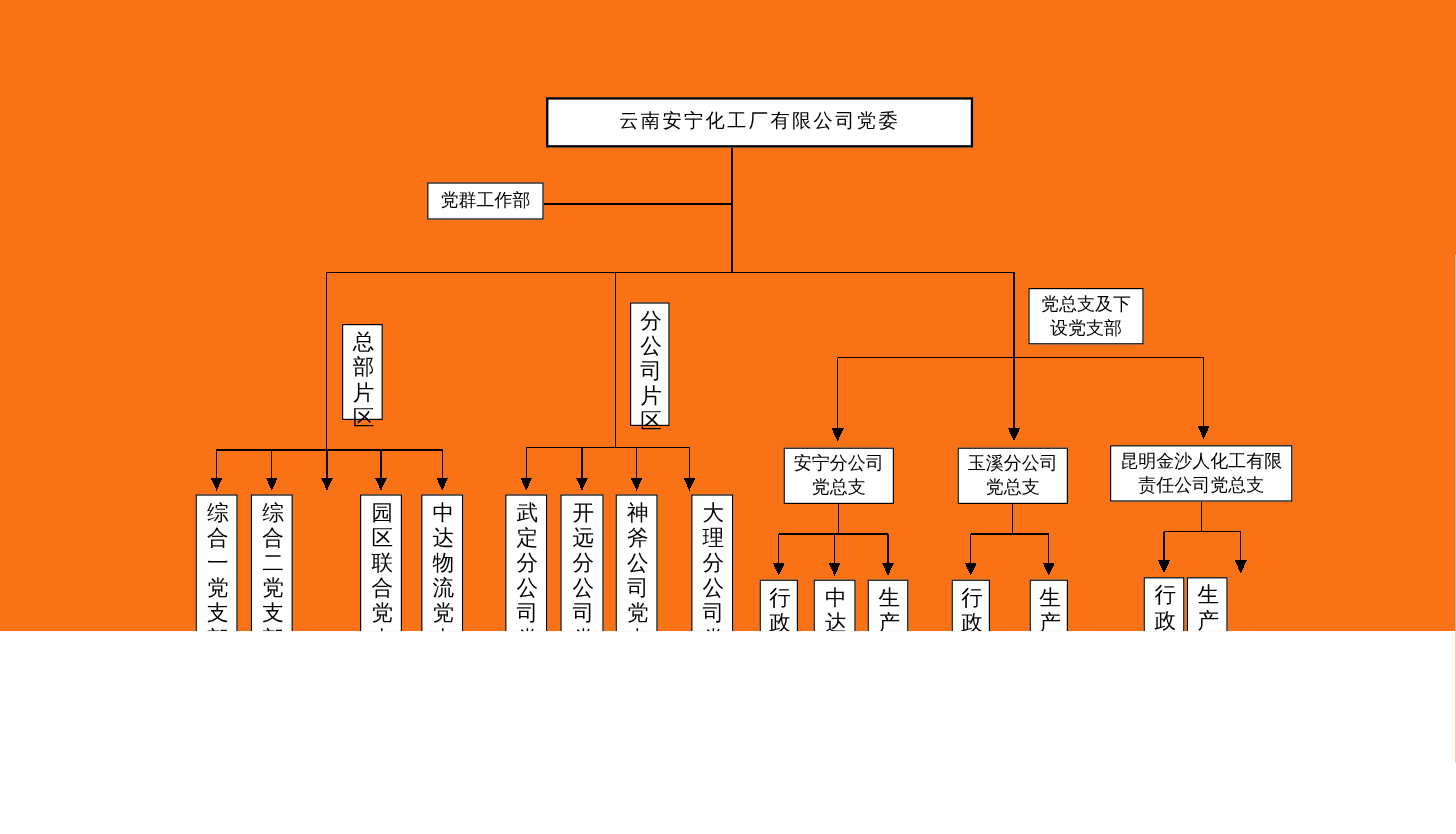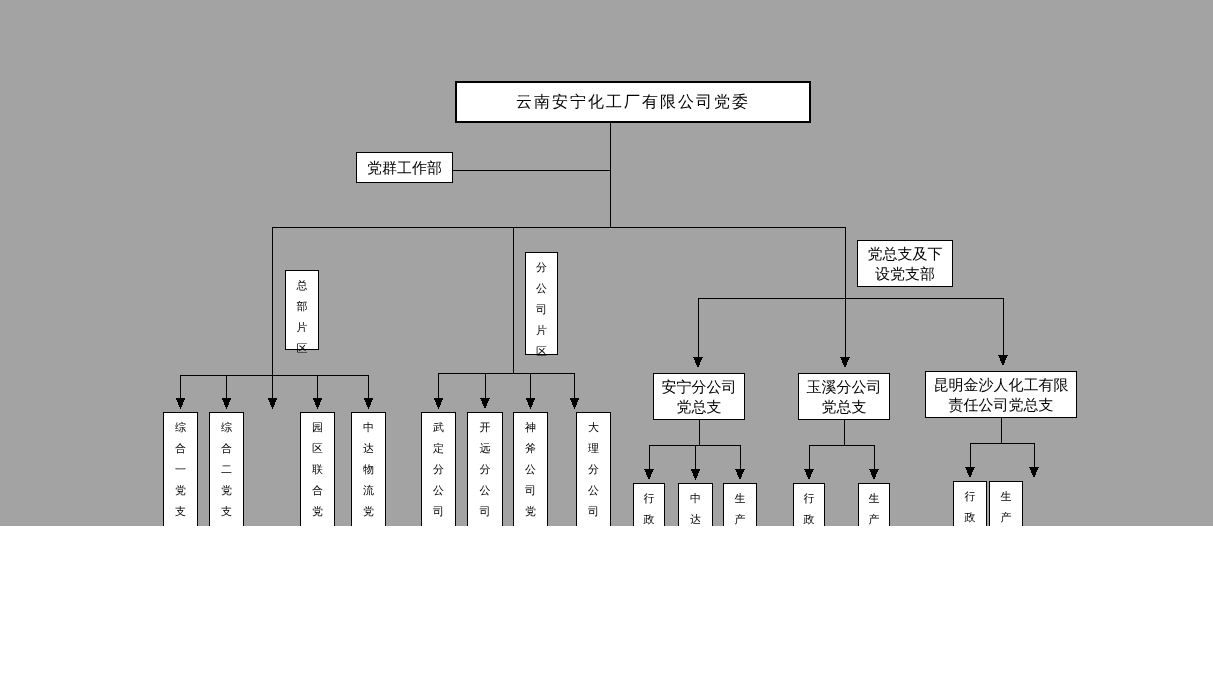--- a/index.html
+++ b/index.html
@@ -1,20 +1,20 @@
 <!DOCTYPE html>
 <html><head>
 <meta charset="utf-8">
 <style>
   html, body { margin: 0; padding: 0; background: #ffffff; }
   #canvas {
     position: relative;
     width: 1213px;
     height: 526px;
-    background: #a3a3a3;
+    background: #f97316;
     color: #000000;
     font-family: "Liberation Serif", "DejaVu Serif", serif;
     overflow: hidden;
   }
   #connectors {
     position: absolute;
     left: 0; top: 0;
     pointer-events: none;
   }
   #connectors line { stroke: #000000; stroke-width: 1; }
@@ -37,21 +37,21 @@
   .root-box {
     border-width: 2px;
     font-size: 16px;
     letter-spacing: 2px;
   }
   
   .vbox { text-align: center; padding-top: 4px; }
   .vt {
     display: inline-block;
     width: 16px;
-    font-size: 11px;
+    font-size: 18px;
     line-height: 21px;
     word-break: break-all;
     white-space: normal;
   }
 </style>
 </head>
 <body>
 
 <div id="canvas">
 

